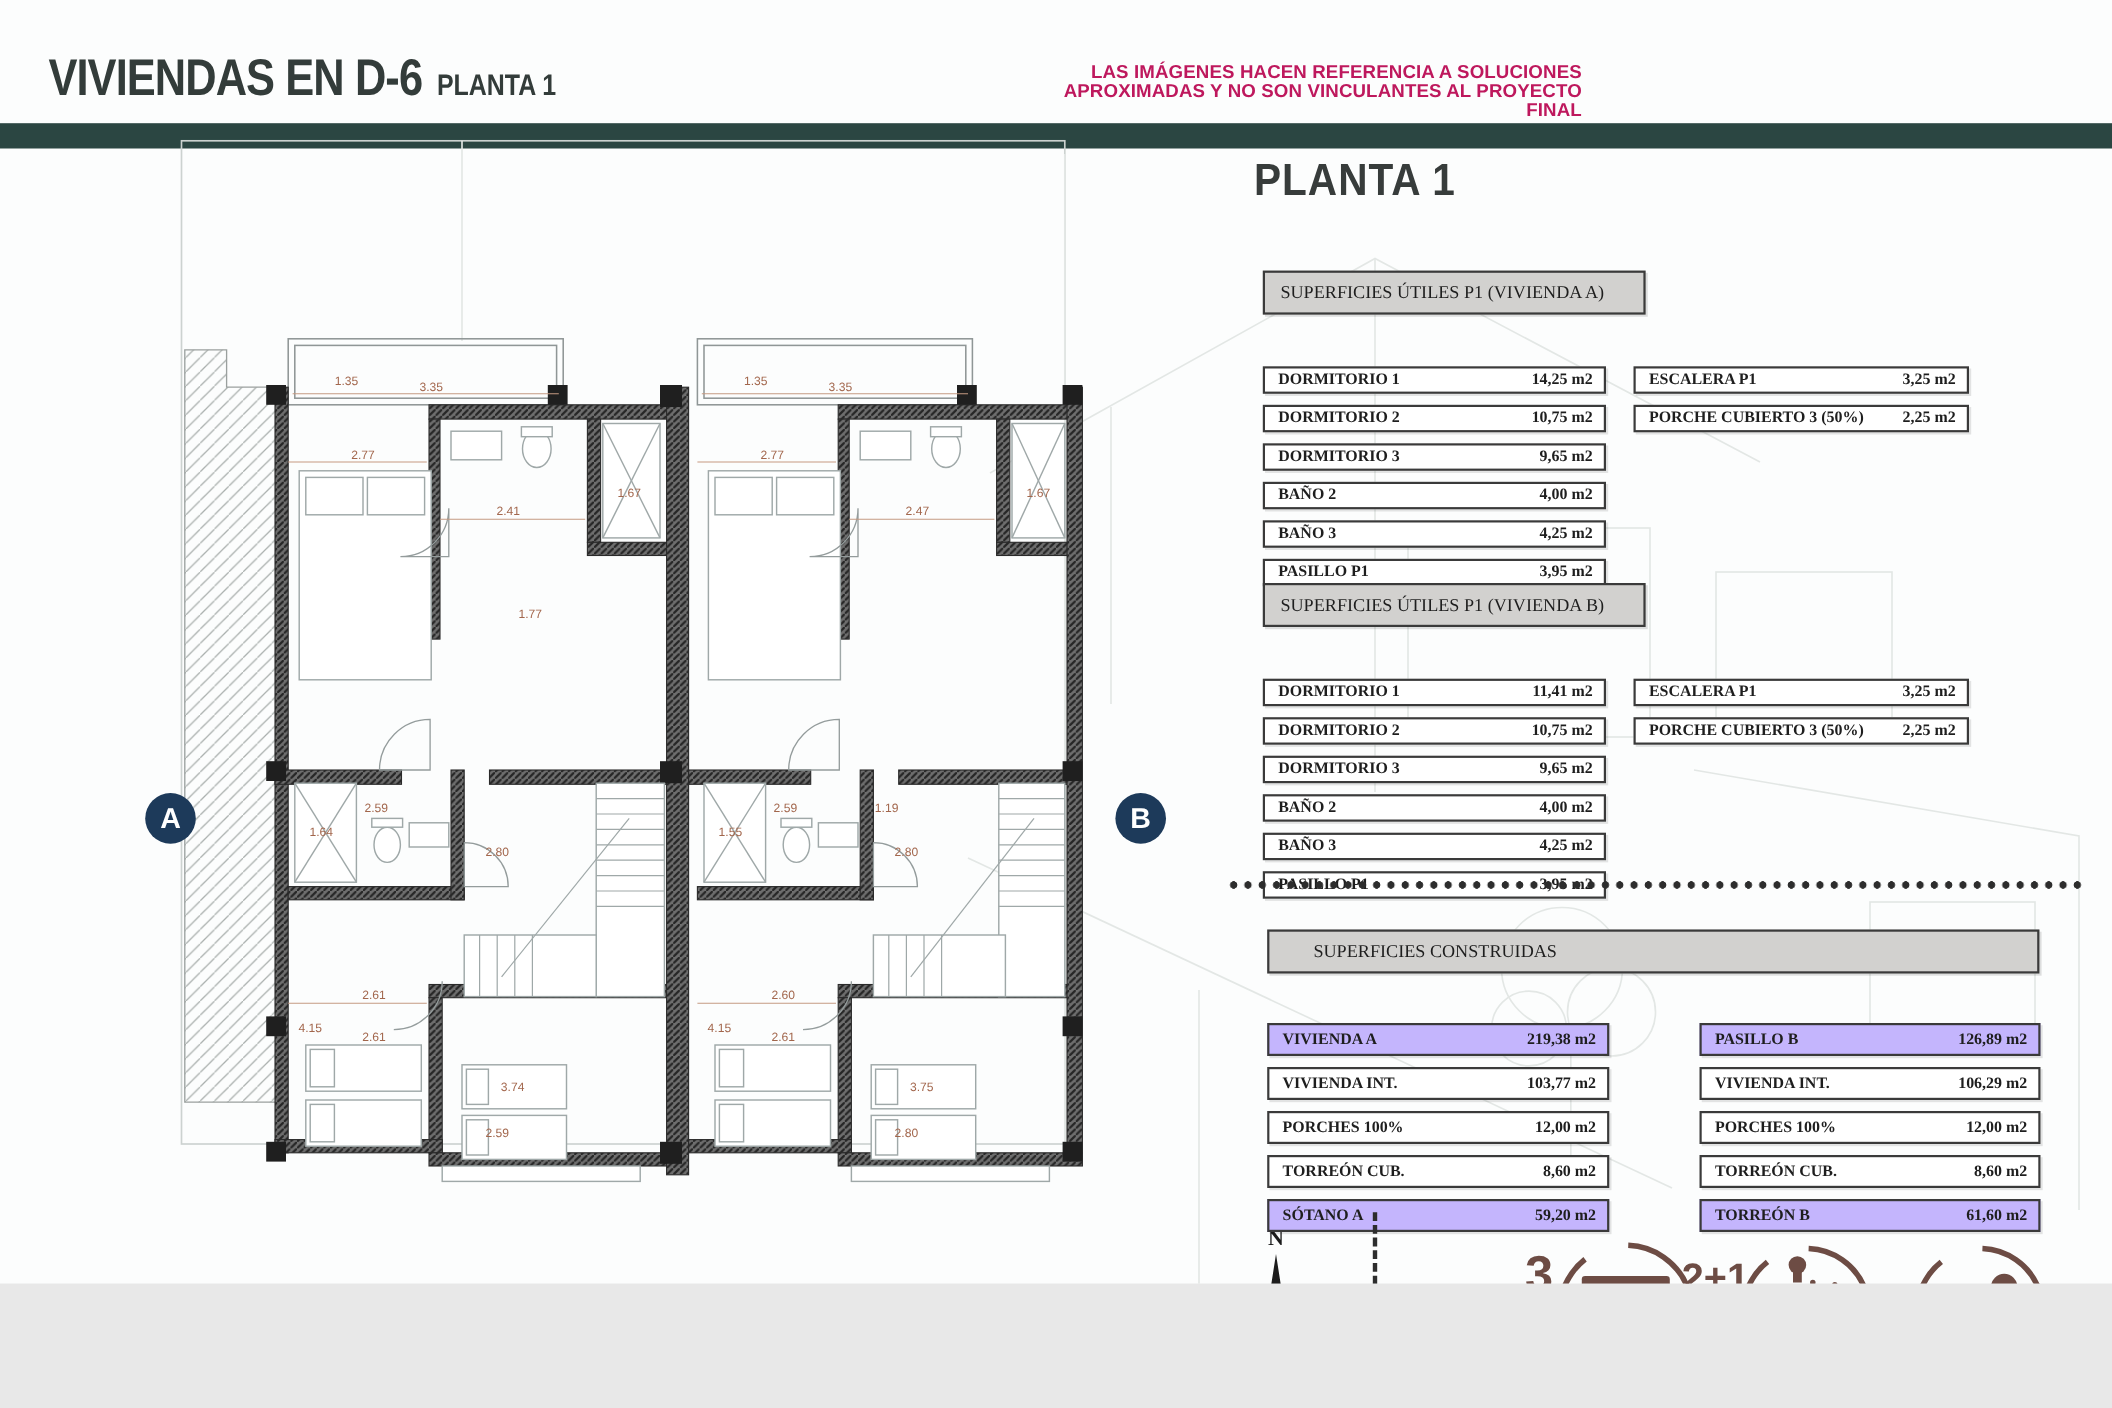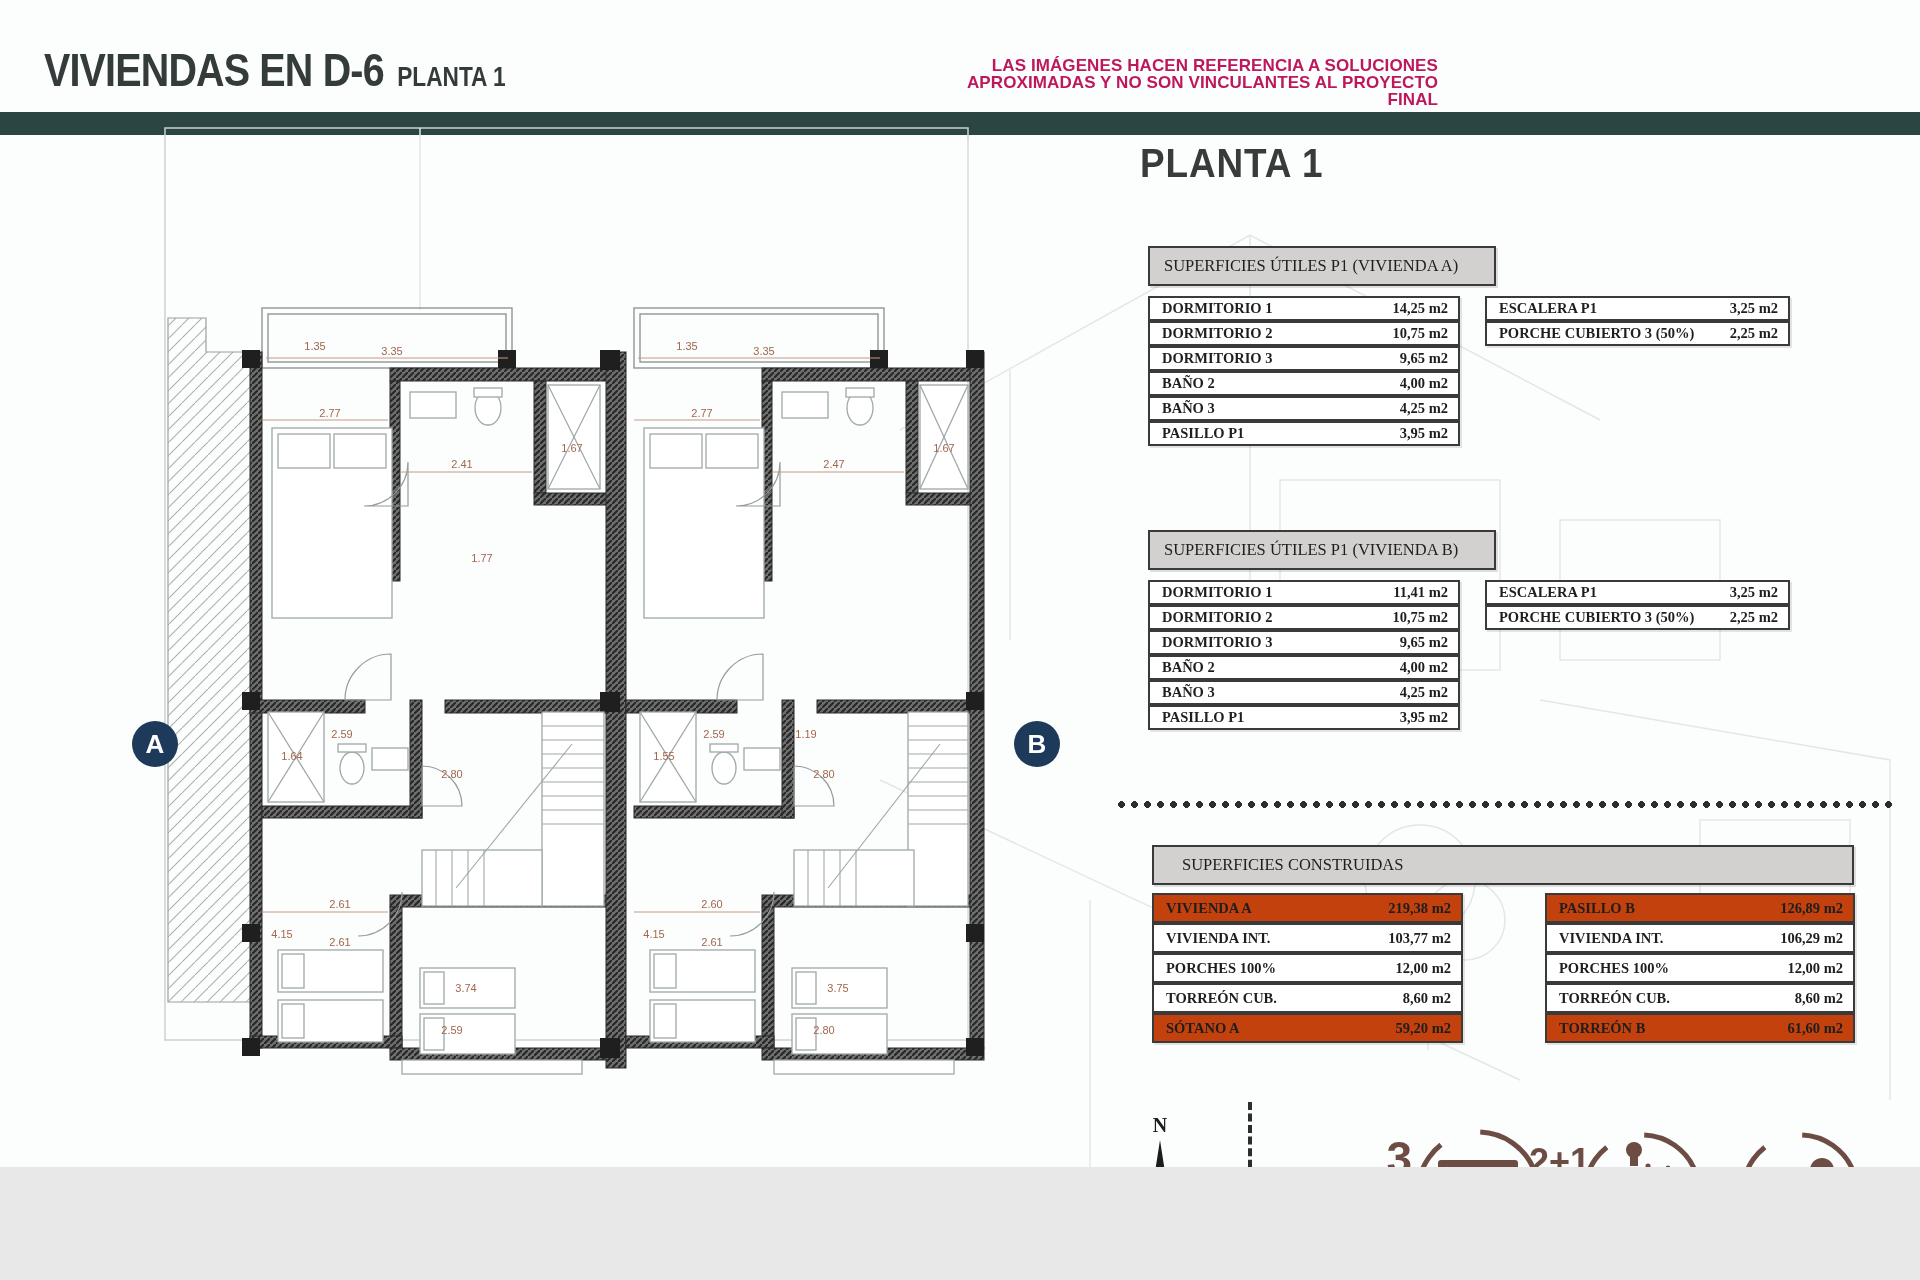--- a/index.html
+++ b/index.html
@@ -12,27 +12,27 @@
   .title .sub{font-size:27px;font-weight:bold;margin-left:16px;letter-spacing:0px;}
   .disclaimer{position:absolute;left:960px;top:57px;width:478px;text-align:right;
         font-size:17px;line-height:17px;font-weight:bold;color:#be185d;letter-spacing:.1px;}
   .tealbar{position:absolute;left:0;top:112px;width:1920px;height:23px;background:#2b4642;}
   
   .planta-head{position:absolute;left:1140px;top:140px;font-size:41px;font-weight:bold;
         color:#373c3b;letter-spacing:1px;transform:scaleX(.9);transform-origin:left top;white-space:nowrap;}
   .thead{position:absolute;box-sizing:border-box;border:2px solid #3a3a3a;background:#d2d1cf;
         display:flex;align-items:center;padding-left:14px;font-family:"Liberation Serif",serif;
         font-weight:normal;font-size:16.5px;color:#1e1e1e;box-shadow:2px 2px 0 rgba(0,0,0,.12);}
-  .tcol{position:absolute;display:flex;flex-direction:column;}
+  .tcol{position:absolute;display:flex;flex-direction:column;gap:10px;margin-top:37px;}
   .trow{box-sizing:border-box;height:25px;border:2px solid #3a3a3a;background:#fff;
         display:flex;justify-content:space-between;align-items:center;padding:0 10px 0 12px;
         font-family:"Liberation Serif",serif;font-weight:bold;font-size:14.5px;color:#1e1e1e;
         box-shadow:2px 2px 0 rgba(0,0,0,.10);}
   .tcol.big .trow{height:30px;}
-  .trow.gray{background:#c2410c;}
+  .trow.gray{background:#c4b5fd;}
   .dotline{position:absolute;left:1115px;top:800px;width:780px;height:9px;
         background-image:radial-gradient(circle,#2d2d2d 3.2px,transparent 3.6px);
         background-size:13px 9px;}
   .vdash{position:absolute;left:1248px;top:1102px;height:158px;width:0;border-left:4px dashed #2d2d2d;}
   .botdash{position:absolute;left:0;top:1250px;width:1920px;height:9px;
         background:repeating-linear-gradient(90deg,#1f1f1f 0 16px,transparent 16px 23px);}
   svg text{font-family:"Liberation Sans",sans-serif;}
   .dim{font-size:11px;fill:#a2664c;}
   .compass-l{font-family:"Liberation Serif",serif;font-weight:bold;font-size:20px;fill:#1c1c1c;}
   .legend-n{font-weight:bold;fill:#6d4c44;}
@@ -430,21 +430,21 @@
         <span>3,25 m2</span>
       </div>
     <div class="trow">
         <span>PORCHE CUBIERTO 3 (50%)</span>
         <span>2,25 m2</span>
       </div>
   </div>
 
   <div class="dotline"></div>
 
-  <div class="thead" style="left:1152px;top:845px;width:702px;height:40px;padding-left:28px;">SUPERFICIES CONSTRUIDAS</div>
+  <div class="thead" style="left:1152px;top:845px;width:702px;height:40px;padding-left:40px;">SUPERFICIES CONSTRUIDAS</div>
 
   <div class="tcol big" style="left:1152px;top:893px;width:311px;">
     <div class="trow gray">
         <span>VIVIENDA A</span>
         <span>219,38 m2</span>
       </div>
     <div class="trow">
         <span>VIVIENDA INT.</span>
         <span>103,77 m2</span>
       </div>

